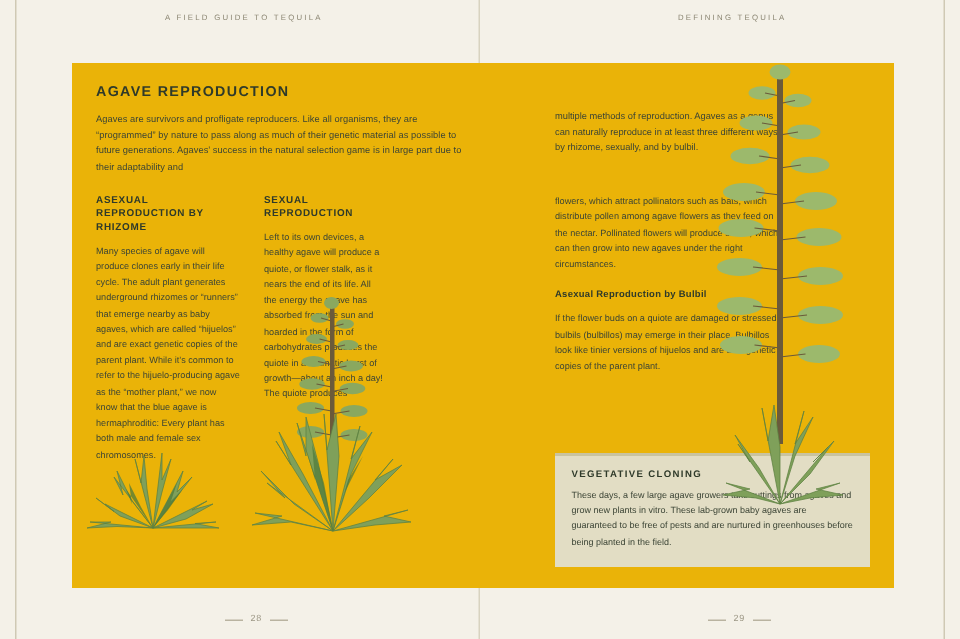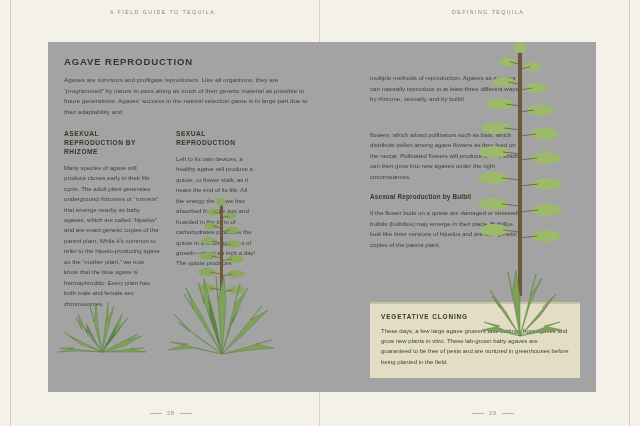--- a/index.html
+++ b/index.html
@@ -69,21 +69,21 @@
   .folio.left { left: 150px; }
   .folio.right { left: 472px; }
 
   
   .panel {
     position: absolute;
     left: 48px;
     top: 42px;
     width: 548px;
     height: 350px;
-    background: #a3a3a3;
+    background: #eab308;
   }
   .panel-inner {
     position: absolute;
     inset: 0;
     padding: 14px 16px 0 16px;
     box-sizing: border-box;
   }
   h1.title {
     margin: 0 0 8px 0;
     font-family: "Liberation Sans", sans-serif;

